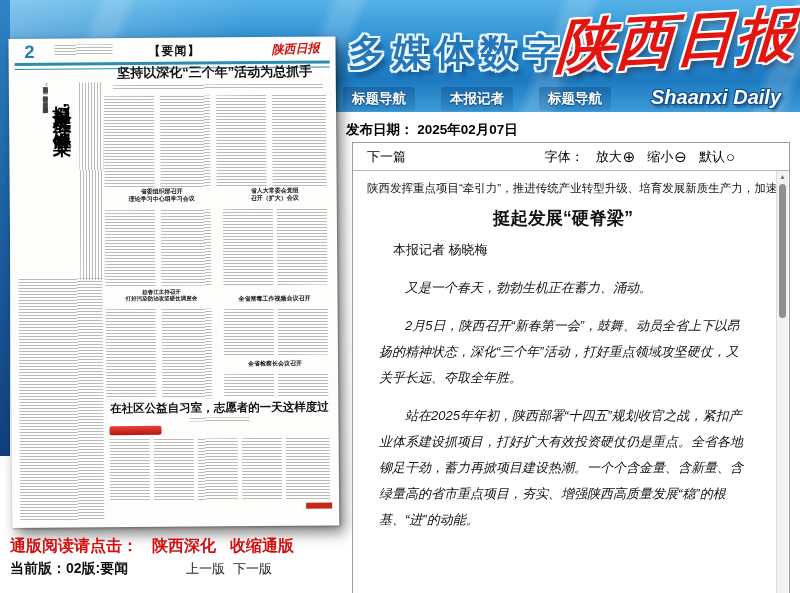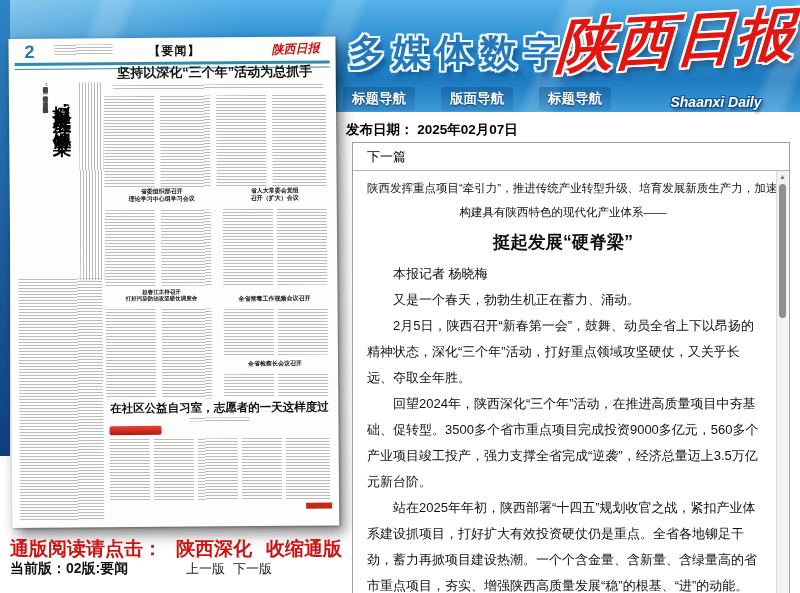--- a/index.html
+++ b/index.html
@@ -12,23 +12,23 @@
       linear-gradient(180deg,#56b2e7 0%,#2588cd 45%,#1d7ac0 72%,#3d9cd9 100%);}
   .site-title{position:absolute;left:348px;top:28px;font-size:37px;font-weight:bold;letter-spacing:7px;
     color:#2478ba;
     text-shadow:-2px -2px 0 #ecf7ff,2px -2px 0 #ecf7ff,-2px 2px 0 #ecf7ff,2px 2px 0 #ecf7ff,
       0 -2px 0 #ecf7ff,0 2px 0 #ecf7ff,-2px 0 0 #ecf7ff,2px 0 0 #ecf7ff,5px 6px 5px rgba(8,45,95,.55);}
   .brand{position:absolute;left:556px;top:2px;font-family:"DejaVu Serif","Liberation Serif",serif;
     font-size:58px;font-weight:900;font-style:italic;letter-spacing:2px;color:#e31511;
     transform:rotate(-3deg) skewX(-6deg);
     text-shadow:-2px -2px 0 #fff,2px -2px 0 #fff,-2px 2px 0 #fff,2px 2px 0 #fff,
       0 -2px 0 #fff,0 2px 0 #fff,-2px 0 0 #fff,2px 0 0 #fff,4px 5px 6px rgba(60,10,10,.45);}
-  .brand-en{position:absolute;left:636px;top:86px;width:160px;text-align:center;font-size:14px;
+  .brand-en{position:absolute;left:636px;top:86px;width:160px;text-align:center;font-size:20px;
     font-weight:bold;font-style:italic;color:#fff;
-    text-shadow:-1px -1px 0 #0d5092,1px -1px 0 #0d5092,-1px 1px 0 #0d5092,1px 1px 0 #0d5092,2px 3px 3px rgba(0,30,70,.6);margin-top:8px;}
+    text-shadow:-1px -1px 0 #0d5092,1px -1px 0 #0d5092,-1px 1px 0 #0d5092,1px 1px 0 #0d5092,2px 3px 3px rgba(0,30,70,.6);}
   .nav{position:absolute;left:343px;top:87px;display:flex;gap:26px;}
   .nav-item{color:#fff;font-size:13.5px;font-weight:bold;padding:3px 9px;border-radius:3px;cursor:pointer;
     background:linear-gradient(180deg,rgba(7,60,118,.35),rgba(7,60,118,.12));
     text-shadow:0 1px 2px rgba(0,40,90,.8);}
   
   .left-strip{position:absolute;left:0;top:0;width:10px;height:456px;
     background:linear-gradient(180deg,#2d84c4 0%,#1c5da0 55%,#10407e 100%);}
   .page{position:absolute;left:10px;top:38px;width:327px;height:489px;background:#fdfdfc;
     transform:rotate(-0.45deg);transform-origin:40% 40%;
     box-shadow:5px 7px 14px rgba(0,0,0,.5),1px 1px 3px rgba(0,0,0,.35);cursor:pointer;}
@@ -52,52 +52,52 @@
   .mh{position:absolute;overflow:hidden;cursor:pointer;}
   .mh-in{transform:scale(.5);transform-origin:0 0;width:200%;font-weight:bold;text-align:center;
     font-size:12px;line-height:15px;color:#111;}
   .mh-in.sm{font-size:11px;line-height:13px;}
   .hl-bottom{position:absolute;left:96px;top:363px;width:224px;text-align:center;
     font-size:11.5px;font-weight:bold;color:#111;cursor:pointer;}
   .ribbon{position:absolute;left:98px;top:388px;width:52px;height:9px;border-radius:2px;
     background:linear-gradient(180deg,#e8433a,#b5150d);}
   .redbar{position:absolute;left:294px;top:466px;width:26px;height:6px;background:#c5271c;}
   
-  .foot1{position:absolute;left:10px;top:536px;display:flex;gap:14px;font-size:19px;font-weight:bold;color:#d30f0f;}
+  .foot1{position:absolute;left:10px;top:536px;display:flex;gap:14px;font-size:16px;font-weight:bold;color:#d30f0f;}
   .foot1 .lnk{cursor:pointer;color:#d30f0f;}
   .foot2{position:absolute;left:10px;top:560px;font-size:14px;font-weight:bold;color:#111;}
   .prevnext{position:absolute;left:186px;top:560px;display:flex;gap:8px;font-size:13px;color:#222;}
   .prevnext span{cursor:pointer;}
   
   .pubdate{position:absolute;left:346px;top:121px;font-size:13.5px;color:#000;font-weight:bold;}
   .artbox{position:absolute;left:352px;top:142px;width:436px;height:560px;border:1px solid #9c9c9c;background:#fff;}
   .toolbar{display:flex;align-items:center;height:27px;border-bottom:1px solid #b5b5b5;font-size:13px;color:#000;padding:0 14px;}
   .tb-next{cursor:pointer;font-family:Liberation Serif, serif;}
   .tb-font{margin-left:auto;margin-right:40px;display:flex;align-items:center;gap:12px;}
   .tb-ctl{display:flex;align-items:center;gap:1px;cursor:pointer;}
   .tb-ico{font-size:15px;line-height:1;}
   .content{padding:5px 30px 0 14px;font-size:13px;line-height:26px;color:#111;}
   .kicker{text-align:center;white-space:nowrap;font-size:11.5px;line-height:24px;}
   .art-title{text-align:center;font-size:17.5px;font-weight:bold;line-height:30px;margin:3px 0 0;}
   .byline{margin-top:4px;text-indent:2em;}
-  .para{margin:0;text-indent:2em;}
+  .para{margin:12px;text-indent:2em;font-style:italic;}
   .scrolltrack{position:absolute;top:28px;right:1px;bottom:1px;width:11px;background:#f2f2f2;border-left:1px solid #ddd;}
   .scrollarrow{position:absolute;top:2px;left:0;width:11px;text-align:center;font-size:7px;color:#777;cursor:pointer;}
   .scrollthumb{position:absolute;top:13px;left:1.5px;width:7px;height:134px;border-radius:4px;background:#8f8f8f;cursor:pointer;}
 </style>
 </head>
 <body>
 
 <div class="banner">
   <div class="site-title">多媒体数字报</div>
   <div class="brand">陕西日报</div>
   <div class="brand-en">Shaanxi Daily</div>
   <div class="nav">
     <div class="nav-item">标题导航</div>
-    <div class="nav-item">版面导航</div>
+    <div class="nav-item">本报记者</div>
     <div class="nav-item">标题导航</div>
   </div>
 </div>
 
 <div class="left-strip"></div>
 
 <div class="page">
   <div class="pg-num">2</div>
   <div class="sim" style="left:46px;top:6px;width:58px;height:11px;"></div>
   <div class="pg-section">【要闻】</div>
@@ -187,30 +187,43 @@
 </div>
 
 <div class="pubdate">
   <span>发布日期：</span>
   <span>2025年02月07日</span>
 </div>
 
 <div class="artbox">
   <div class="toolbar">
     <span class="tb-next">下一篇</span>
+    <div class="tb-font">
+      <span>字体：</span>
+      <span class="tb-ctl">
+        <span>放大</span>
+        <span class="tb-ico">⊕</span>
+      </span>
+      <span class="tb-ctl">
+        <span>缩小</span>
+        <span class="tb-ico">⊖</span>
+      </span>
+      <span class="tb-ctl">
+        <span>默认</span>
+        <span class="tb-ico">○</span>
+      </span>
+    </div>
   </div>
 
   <div class="content">
     <div class="kicker">陕西发挥重点项目“牵引力”，推进传统产业转型升级、培育发展新质生产力，加速</div>
-    <div class="kicker">构建具有陕西特色的现代化产业体系——</div>
     <div class="art-title">挺起发展“硬脊梁”</div>
     <div class="byline">本报记者 杨晓梅</div>
     <p class="para">又是一个春天，勃勃生机正在蓄力、涌动。</p>
     <p class="para">2月5日，陕西召开“新春第一会”，鼓舞、动员全省上下以昂扬的精神状态，深化“三个年”活动，打好重点领域攻坚硬仗，又关乎长远、夺取全年胜。</p>
-    <p class="para">回望2024年，陕西深化“三个年”活动，在推进高质量项目中夯基础、促转型。3500多个省市重点项目完成投资9000多亿元，560多个产业项目竣工投产，强力支撑全省完成“逆袭”，经济总量迈上3.5万亿元新台阶。</p>
     <p class="para">站在2025年年初，陕西部署“十四五”规划收官之战，紧扣产业体系建设抓项目，打好扩大有效投资硬仗仍是重点。全省各地铆足干劲，蓄力再掀项目建设热潮。一个个含金量、含新量、含绿量高的省市重点项目，夯实、增强陕西高质量发展“稳”的根基、“进”的动能。</p>
 
   </div>
 
   <div class="scrolltrack">
     <div class="scrollarrow">▲</div>
     <div class="scrollthumb"></div>
   </div>
 </div>
 

